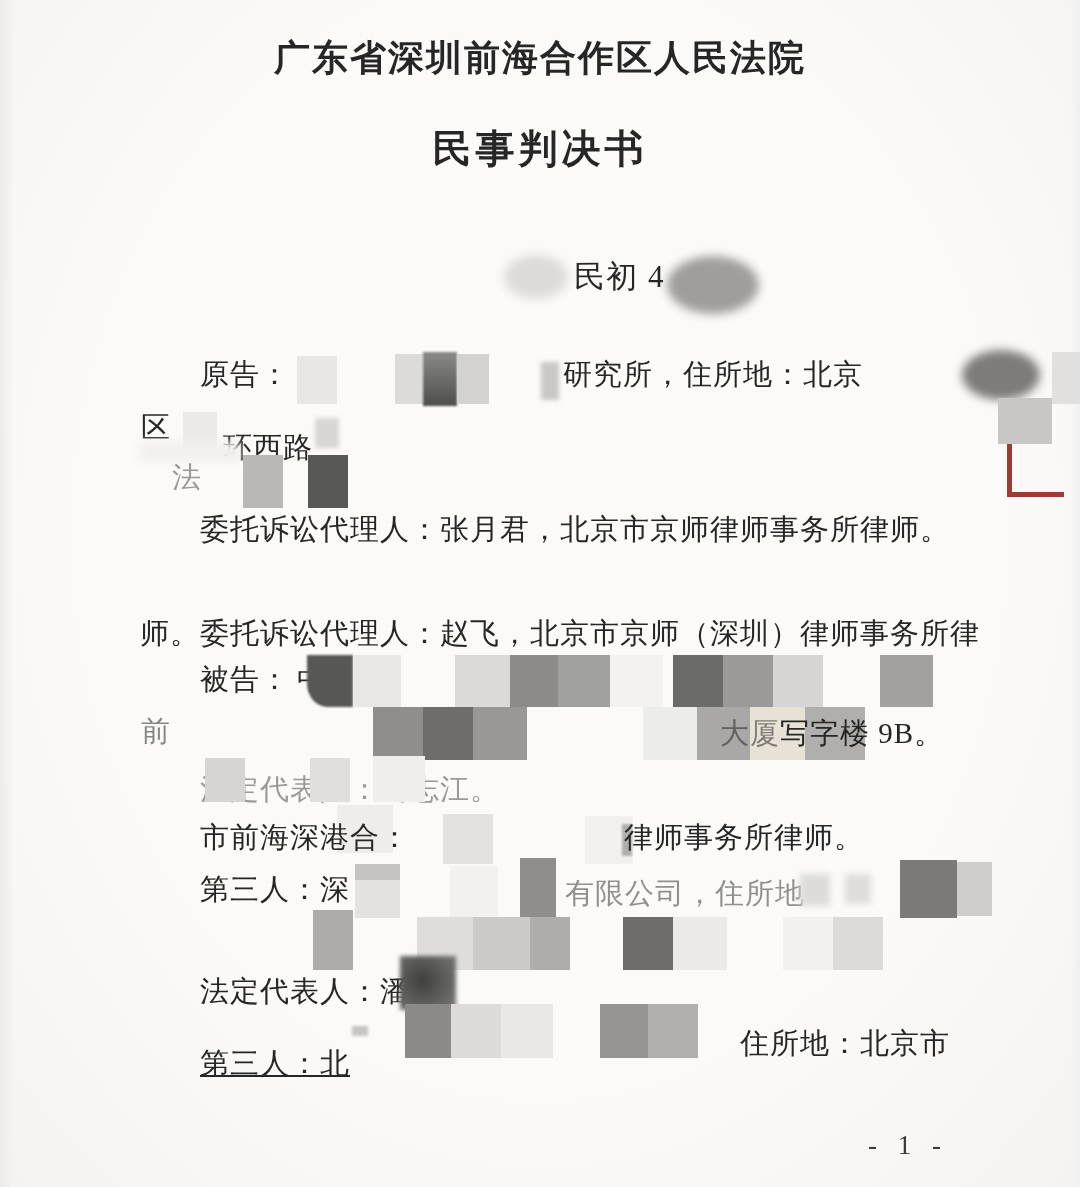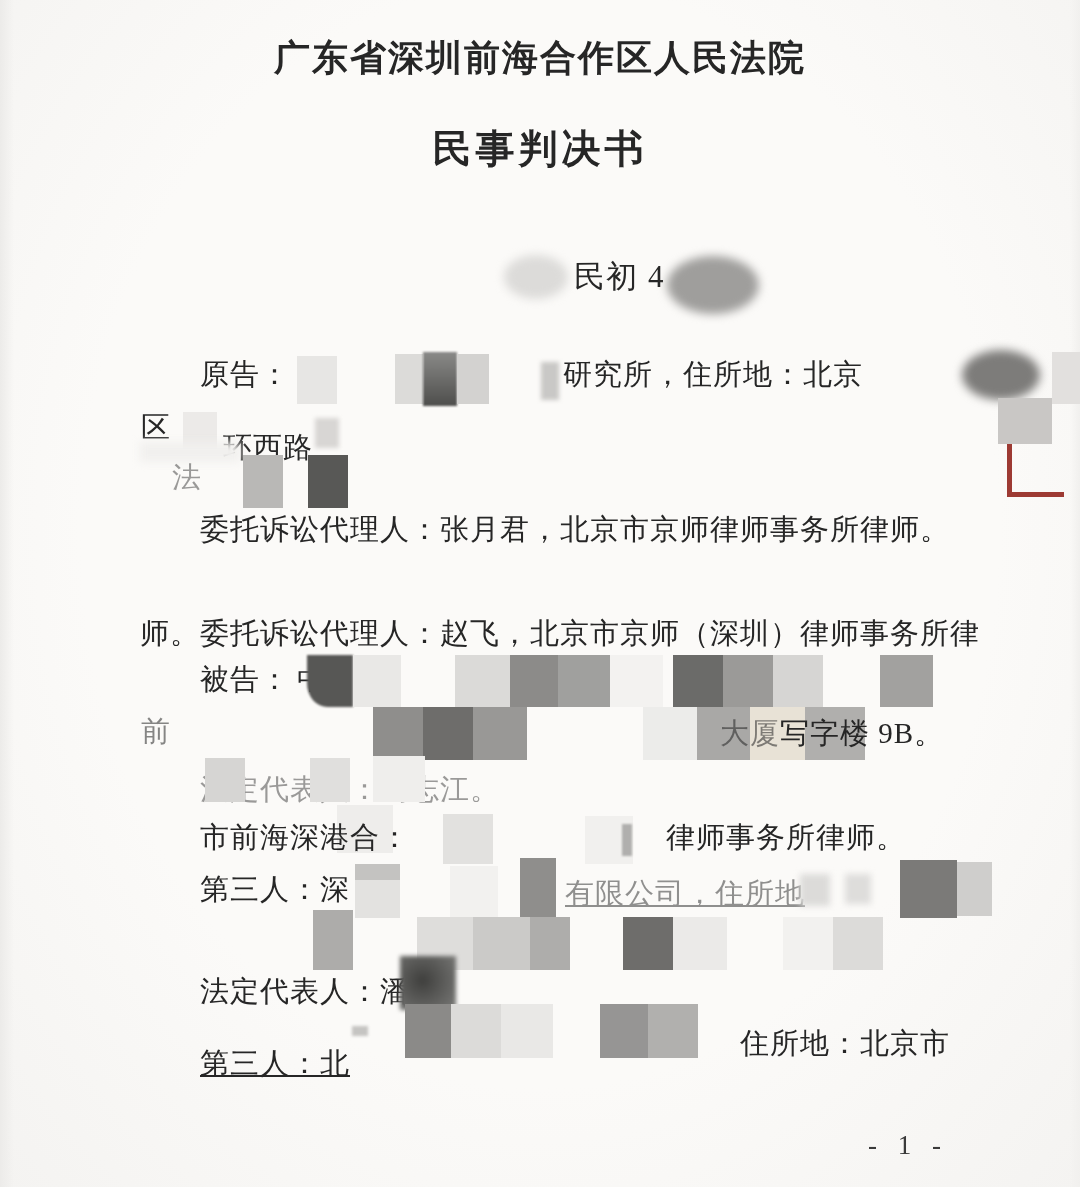--- a/index.html
+++ b/index.html
@@ -102,27 +102,27 @@
   <div class="t faint" style="top:770px;left:200px;">法定代表人：周志江。</div>
   <div class="rb" style="left:205px;top:758px;width:40px;height:44px;background:#d6d5d3;"></div>
   <div class="rb" style="left:310px;top:758px;width:40px;height:44px;background:#e0dfdd;"></div>
   <div class="rb" style="left:373px;top:756px;width:52px;height:46px;background:#efeeec;"></div>
 
   <div class="rb" style="left:337px;top:805px;width:56px;height:48px;background:#eeedeb;"></div>
   <div class="t" style="top:818px;left:200px;">市前海深港合：</div>
   <div class="rb" style="left:443px;top:814px;width:50px;height:50px;background:#e2e1df;"></div>
   <div class="rb" style="left:585px;top:816px;width:48px;height:48px;background:#f1f0ee;"></div>
   <div class="rb soft" style="left:622px;top:824px;width:10px;height:32px;background:#b0afad;"></div>
-  <div class="t" style="top:818px;left:666px;">律师事务所律师。</div>
+  <div class="t" style="top:818px;left:624px;">律师事务所律师。</div>
 
   <div class="t" style="top:870px;left:200px;">第三人：深</div>
   <div class="rb" style="left:355px;top:864px;width:45px;height:54px;background:linear-gradient(to bottom,#c4c3c1 30%,#e3e2e0 30%);"></div>
   <div class="rb" style="left:450px;top:866px;width:48px;height:52px;background:#f2f1ef;"></div>
   <div class="rb" style="left:520px;top:858px;width:36px;height:62px;background:#8f8e8c;"></div>
-  <div class="t fade5" style="top:874px;left:565px;text-decoration:underline;">有限公司，住所地</div>
+  <div class="t fade5" style="top:874px;left:565px;">有限公司，住所地</div>
   <div class="rb" style="left:800px;top:874px;width:30px;height:32px;background:#dcdbd9;filter:blur(3px);"></div>
   <div class="rb" style="left:845px;top:874px;width:26px;height:30px;background:#dedddb;filter:blur(3px);"></div>
   <div class="rb" style="left:900px;top:860px;width:57px;height:58px;background:#7b7a78;"></div>
   <div class="rb" style="left:957px;top:862px;width:35px;height:54px;background:#cfcecc;"></div>
 
   <div class="rb" style="left:313px;top:910px;width:40px;height:60px;background:#adacaa;"></div>
   <div class="rb" style="left:417px;top:917px;width:56px;height:53px;background:#dedddb;"></div>
   <div class="rb" style="left:473px;top:917px;width:57px;height:53px;background:#cbcac8;"></div>
   <div class="rb" style="left:530px;top:917px;width:40px;height:53px;background:#aeadab;"></div>
   <div class="rb" style="left:623px;top:917px;width:50px;height:53px;background:#6e6d6b;"></div>

